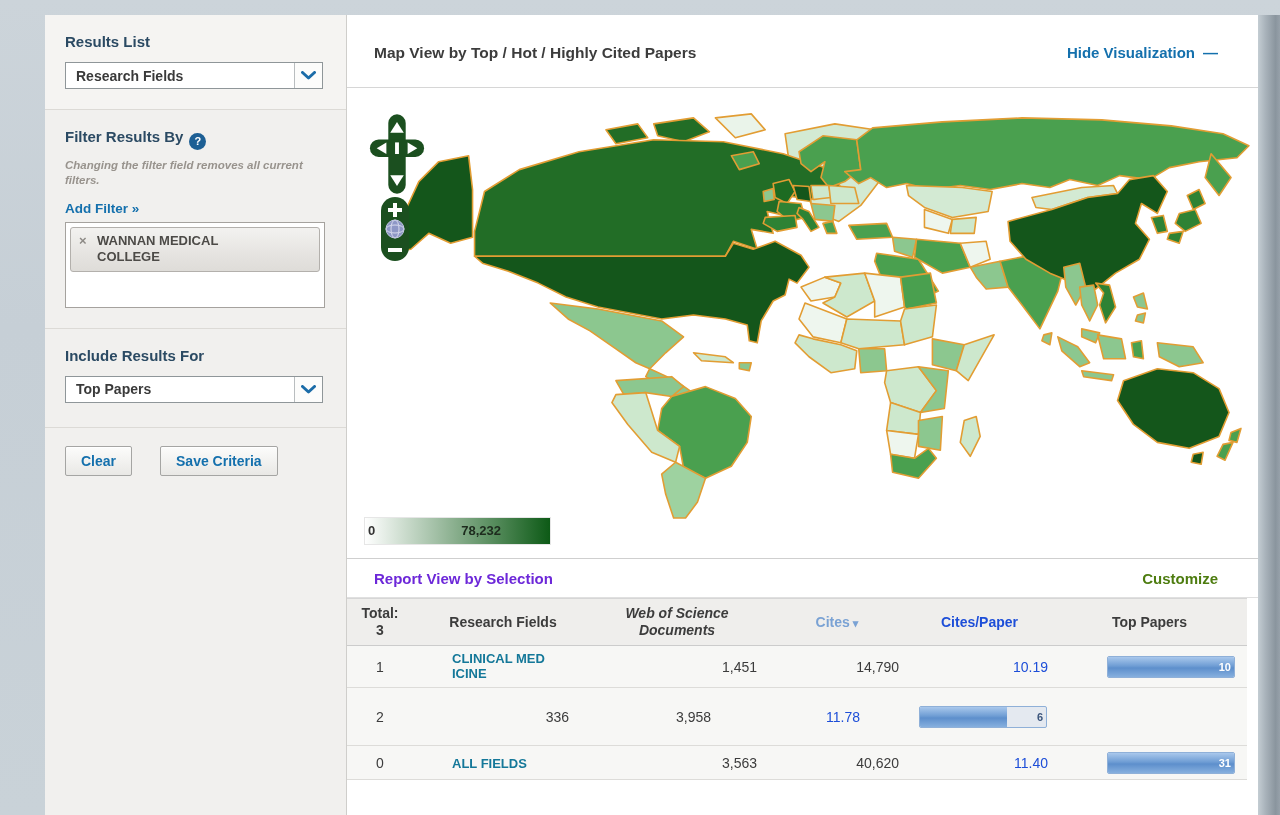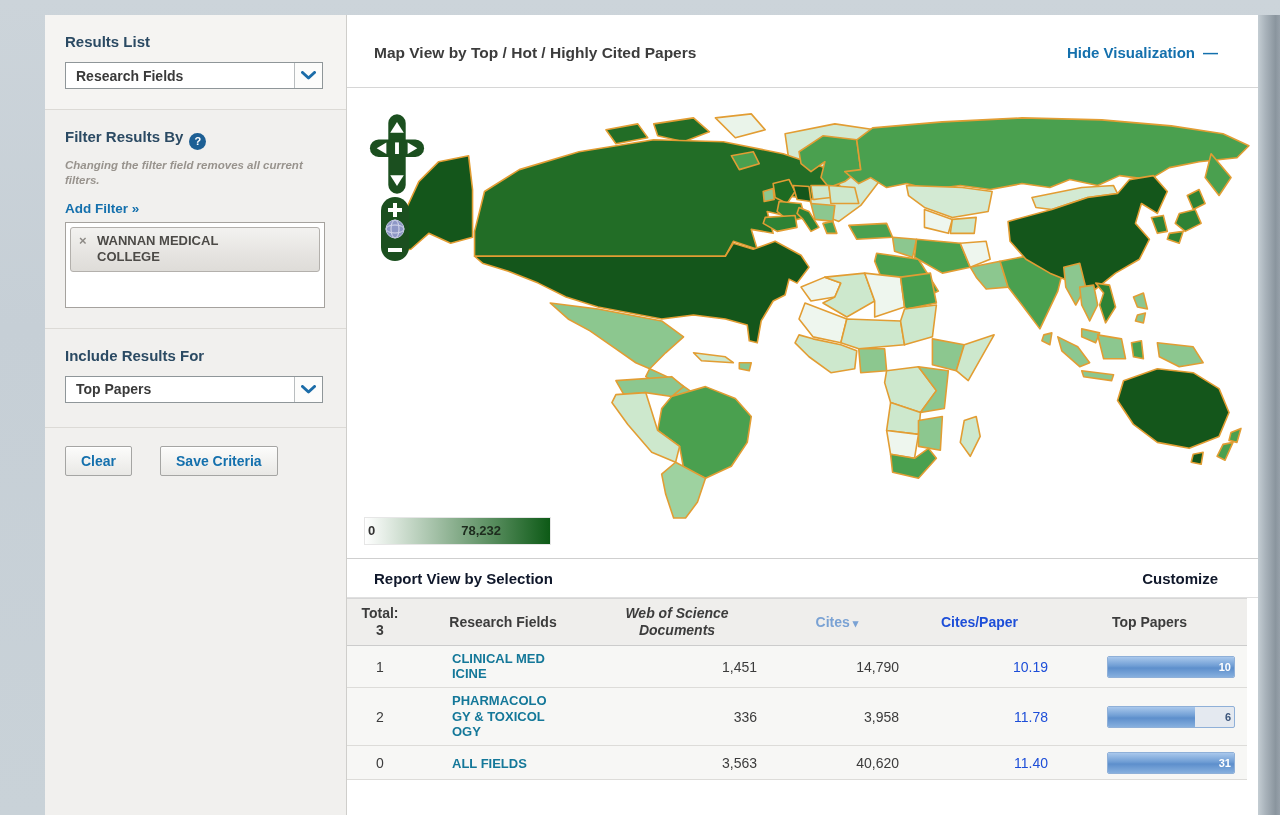--- a/index.html
+++ b/index.html
@@ -49,22 +49,22 @@
   .map-svg { position:absolute; left:6px; top:4px; }
   .map-svg path { stroke-width:1.6; stroke-linejoin:round; stroke-linecap:round; cursor:pointer; }
   .pan-ctl { position:absolute; left:21px; top:22px; cursor:pointer; }
   .zoom-ctl { position:absolute; left:33px; top:108px; cursor:pointer; }
 
   .legend { position:absolute; left:17px; top:429px; width:187px; height:28px; border:1px solid #e6e6e6; }
   .legend-min { position:absolute; left:3px; top:5px; font-size:13px; font-weight:bold; color:#333; }
   .legend-max { position:absolute; left:52%; top:5px; font-size:13px; font-weight:bold; color:#1d2b1d; }
 
   .report-bar { position:relative; height:40px; border-top:1px solid #cfcfcf; border-bottom:1px solid #e0e0e0; background:#fff; }
-  .report-title { position:absolute; left:27px; top:11px; font-size:15px; font-weight:bold; color:#0f172a; }
-  .customize { position:absolute; right:40px; top:11px; font-size:15px; font-weight:bold; color:#0f172a; cursor:pointer; }
+  .report-title { position:absolute; left:27px; top:11px; font-size:15px; font-weight:bold; color:#6d28d9; }
+  .customize { position:absolute; right:40px; top:11px; font-size:15px; font-weight:bold; color:#4d7c0f; cursor:pointer; }
 
   
   .tbl { width:900px; }
   .trow { display:flex; align-items:center; background:#f7f7f5; border-bottom:1px solid #dddcd9; }
   .trow.head { background:#efeeec; border-top:1px solid #d6d6d6; border-bottom:1px solid #cccccc;
     min-height:48px; font-size:14px; font-weight:bold; color:#3c3c3c; }
   .c-rank   { width:52px;  text-align:center; padding-left:14px; font-size:14px; color:#3c3c3c; }
   .c-field  { width:188px; padding-left:53px; }
   .c-docs   { width:180px; text-align:right; padding-right:10px; font-size:14px; color:#3c3c3c; }
   .c-cites  { width:140px; text-align:right; padding-right:8px;  font-size:14px; color:#3c3c3c; }
@@ -293,21 +293,20 @@
         <div class="c-top">
           <div class="bar-track">
             <div class="bar-fill" style="width: 100%;"></div>
             <span class="bar-label">10</span>
           </div>
         </div>
       </div>
 
       <div class="trow r2">
         <div class="c-rank">2</div>
-        <div class="c-field"><a class="field-link">PHARMACOLOGY &amp; TOXICOLOGY</a></div>
         <div class="c-docs">336</div>
         <div class="c-cites">3,958</div>
         <div class="c-cpp">11.78</div>
         <div class="c-top">
           <div class="bar-track">
             <div class="bar-fill" style="width: 69%;"></div>
             <span class="bar-label dark">6</span>
           </div>
         </div>
       </div>

